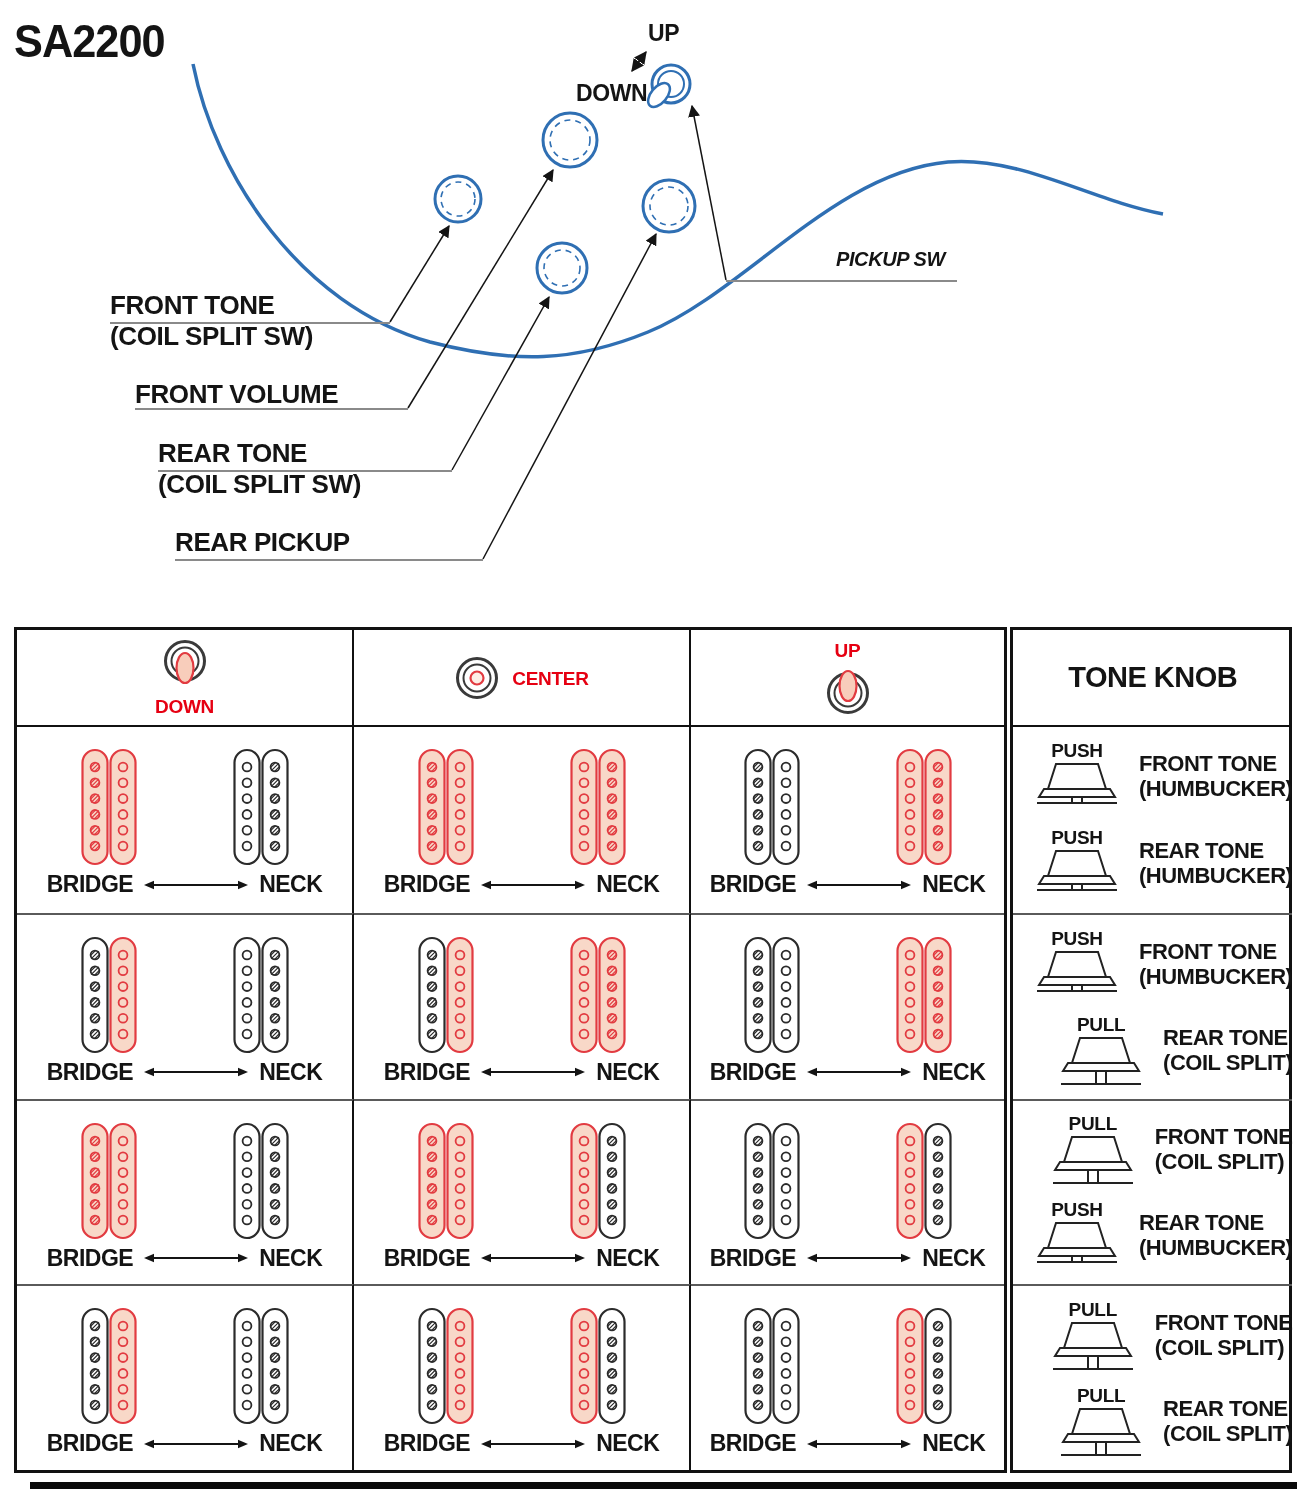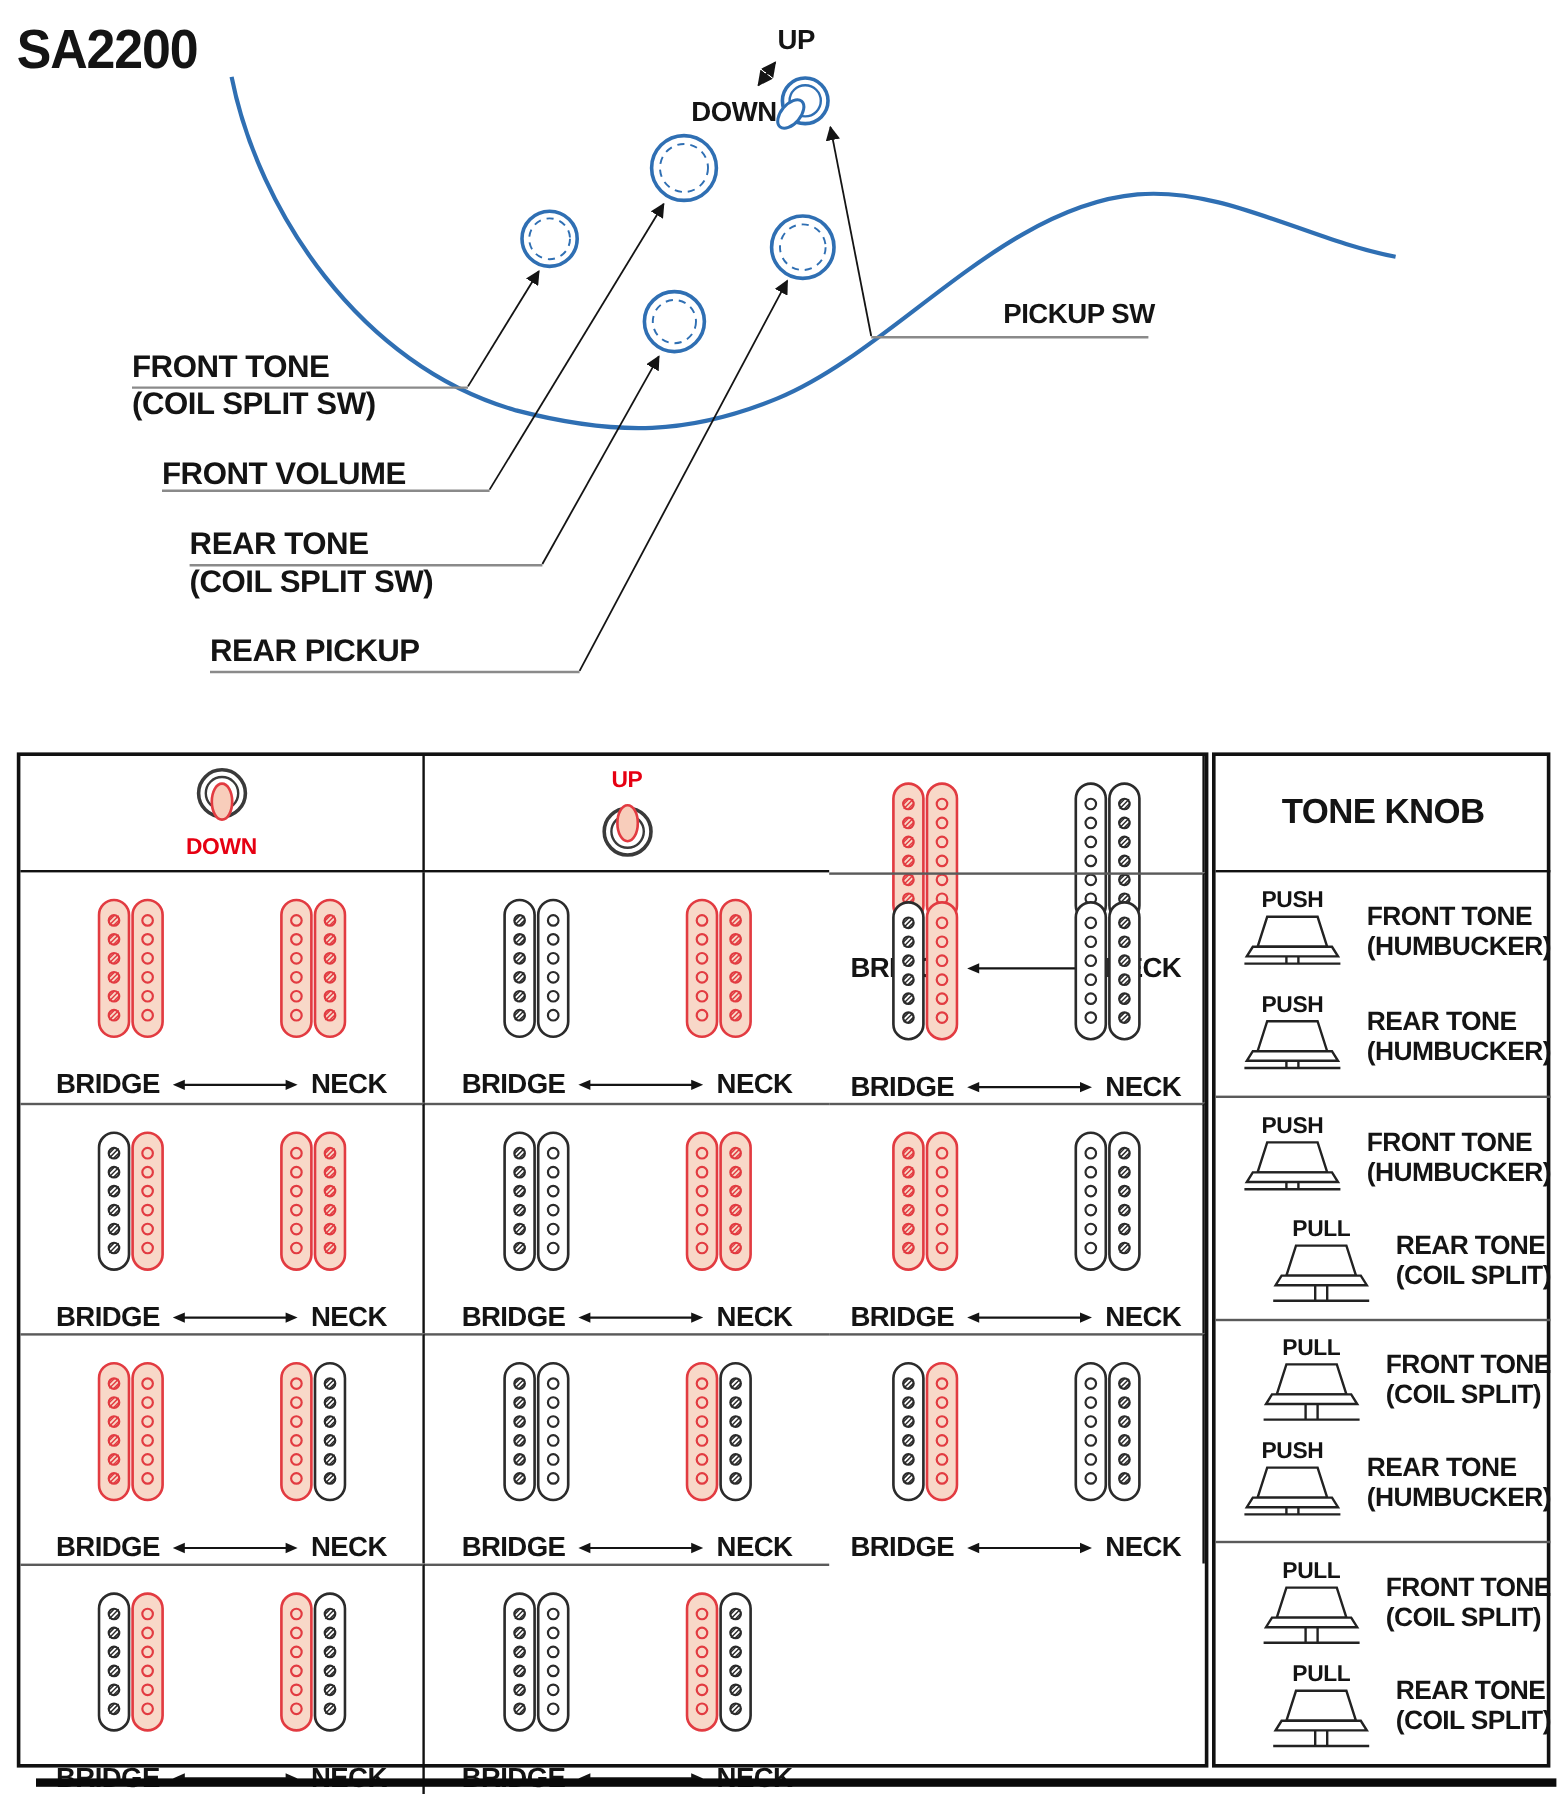--- a/index.html
+++ b/index.html
@@ -4,21 +4,21 @@
 <style>
   html,body{margin:0;padding:0;}
   body{width:1304px;height:1495px;background:#fff;position:relative;overflow:hidden;
        font-family:"Liberation Sans","DejaVu Sans",sans-serif;color:#141414;}
   .abs{position:absolute;}
   
   .lbl{position:absolute;font-weight:700;letter-spacing:-0.4px;white-space:nowrap;color:#141414;}
   .title{left:14px;top:14px;font-size:46px;font-weight:700;transform:scaleX(.94);transform-origin:left top;letter-spacing:-1px;}
   .l-up{left:648px;top:20px;font-size:23px;}
   .l-down{left:576px;top:80px;font-size:23px;}
-  .l-pickupsw{left:836px;top:248px;font-size:23px;}
+  .l-pickupsw{left:836px;top:248px;font-size:20px;font-style:italic;}
   .l-2line{line-height:31px;font-size:26px;}
   .l-ft{left:110px;top:290px;}
   .l-fv{left:135px;top:379px;font-size:26px;}
   .l-rt{left:158px;top:438px;}
   .l-rv{left:175px;top:527px;font-size:26px;}
   
   .main-table{position:absolute;left:14px;top:627px;width:993px;height:846px;
       box-sizing:border-box;border:3px solid #111;display:grid;
       grid-template-columns:337px 337px 1fr;grid-template-rows:97px repeat(4,1fr);}
   .tone-box{position:absolute;left:1010px;top:627px;width:282px;height:846px;
@@ -29,21 +29,21 @@
   .hcell.col{flex-direction:column;}
   .rt{border-top:2px solid #5a5a5a;}
   .redlbl{color:#e60012;font-weight:700;font-size:19px;letter-spacing:-0.3px;}
   .hcell .redlbl{margin-top:2px;}
   .hrow{display:flex;align-items:center;gap:12px;}
   .tone-head{border-bottom:2.5px solid #111;display:flex;align-items:center;justify-content:center;
       font-size:29px;font-weight:700;letter-spacing:-0.5px;}
   
   .cell{display:flex;flex-direction:column;align-items:center;padding-top:21px;box-sizing:border-box;}
   .pickups{display:flex;gap:96px;}
-  .bn{display:flex;align-items:center;gap:9px;margin-top:24px;font-size:23px;font-weight:700;letter-spacing:-0.5px;}
+  .bn{display:flex;align-items:center;gap:9px;margin-top:5px;font-size:23px;font-weight:700;letter-spacing:-0.5px;}
   
   .trow{display:flex;flex-direction:column;justify-content:space-around;padding:6px 0;box-sizing:border-box;}
   .tone-entry{display:flex;align-items:center;gap:12px;padding-left:14px;justify-content:flex-end;}
   .knob-block{width:100px;display:flex;flex-direction:column;align-items:center;flex:none;}
   .action{font-size:19px;font-weight:700;letter-spacing:-0.3px;margin-bottom:0px;}
   .tone-text{font-size:22px;font-weight:700;line-height:25px;letter-spacing:-0.5px;}
   .bottom-bar{position:absolute;left:30px;top:1482px;width:1267px;height:7px;background:#0a0a0a;}
 </style>
 </head>
 <body>
@@ -118,20 +118,30 @@
 <div class="main-table">
 
   <div class="hcell col c0">
     <svg width="54" height="56" viewBox="0 0 54 56">
       <circle cx="27" cy="23" r="19.5" fill="#fff" stroke="#3a3a3a" stroke-width="3"></circle>
       <circle cx="27" cy="23" r="13.5" fill="#fff" stroke="#3a3a3a" stroke-width="2"></circle>
       <ellipse cx="27" cy="30" rx="8.5" ry="15" fill="#f8cdbb" stroke="#e23b41" stroke-width="2.2"></ellipse>
     </svg>
     <div class="redlbl">DOWN</div>
   </div>
+  <div class="hcell c1">
+    <div class="hrow">
+      <svg width="46" height="46" viewBox="0 0 46 46">
+        <circle cx="23" cy="23" r="19.5" fill="#fff" stroke="#3a3a3a" stroke-width="3"></circle>
+        <circle cx="23" cy="23" r="13.5" fill="#fff" stroke="#3a3a3a" stroke-width="2"></circle>
+        <circle cx="23" cy="23" r="6.5" fill="#fdeee6" stroke="#e23b41" stroke-width="2.2"></circle>
+      </svg>
+      <div class="redlbl">CENTER</div>
+    </div>
+  </div>
   <div class="hcell col c2">
     <div class="redlbl" style="margin:0 0 2px 0;">UP</div>
     <svg width="54" height="52" viewBox="0 0 54 52">
       <circle cx="27" cy="29" r="19.5" fill="#fff" stroke="#3a3a3a" stroke-width="3"></circle>
       <circle cx="27" cy="29" r="13.5" fill="#fff" stroke="#3a3a3a" stroke-width="2"></circle>
       <ellipse cx="27" cy="22" rx="8.5" ry="15" fill="#f8cdbb" stroke="#e23b41" stroke-width="2.2"></ellipse>
     </svg>
   </div>
 
   <div class="cell pickup-cell c0">

